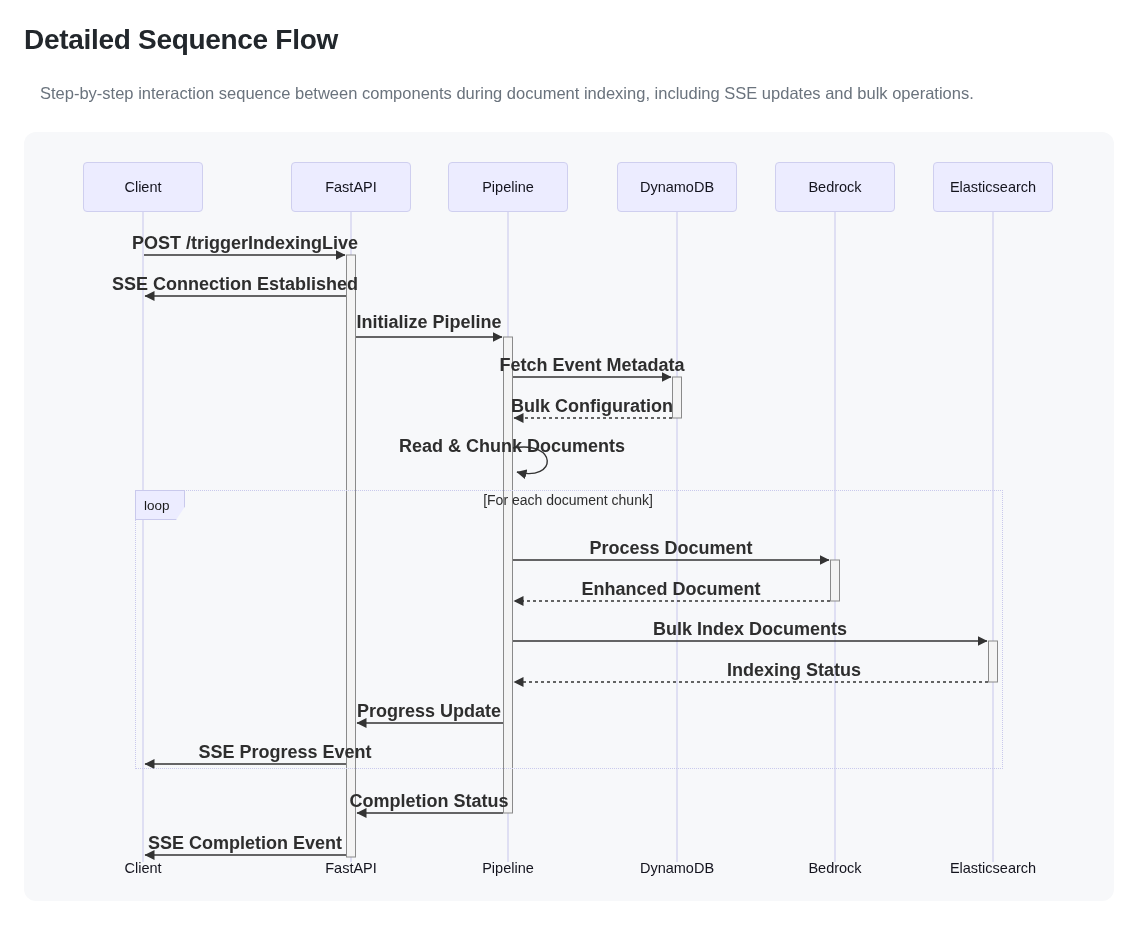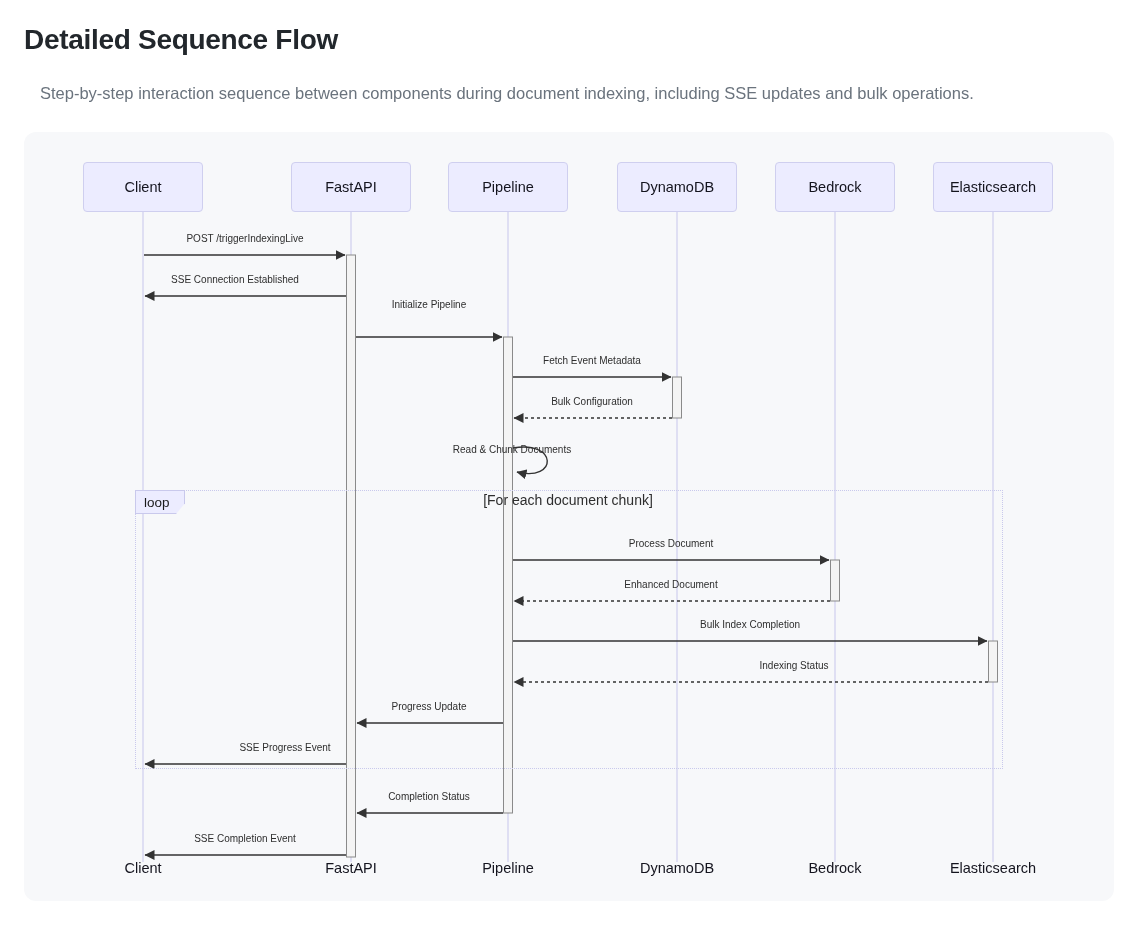--- a/index.html
+++ b/index.html
@@ -6,25 +6,25 @@
     font-family:"Liberation Sans", sans-serif;color:#24292e;}
   .page-header{position:absolute;left:24px;top:0;}
   .page-title{font-size:28px;font-weight:800;color:#22272c;margin:24px 0 0 0;letter-spacing:-0.3px;}
   .page-subtitle{font-size:16.5px;color:#6a737d;margin:28px 0 0 16px;font-weight:400;}
   .canvas{position:absolute;left:24px;top:132px;width:1090px;height:769px;
     background:#f7f8fa;border-radius:12px;overflow:hidden;}
   .layer{position:absolute;left:0;top:0;}
   .actor-box{position:absolute;width:120px;height:50px;background:#ececff;
     border:1px solid #cfcfef;border-radius:4px;display:flex;align-items:center;justify-content:center;
     font-size:14.5px;color:#14141e;box-sizing:border-box;}
-  .msg{position:absolute;transform:translateX(-50%);font-size:10px;color:#2e2e2e;white-space:nowrap;}
+  .msg{position:absolute;transform:translateX(-50%);font-size:18px;color:#2e2e2e;white-space:nowrap;font-weight:bold;}
   .bottom-label{position:absolute;transform:translateX(-50%);font-size:14.5px;color:#14141e;white-space:nowrap;}
   .loop-frame{position:absolute;left:111px;top:358px;width:868px;height:279px;
     border:1.5px dotted #c9c9ec;box-sizing:border-box;}
-  .loop-tag{position:absolute;left:111px;top:358px;width:50px;height:24px;background:#ececff;
+  .loop-tag{position:absolute;left:111px;top:358px;width:50px;height:30px;background:#ececff;
     border:1px solid #c9c9ec;box-sizing:border-box;font-size:13.5px;color:#1a1a1a;
     display:flex;align-items:center;padding-left:8px;
     clip-path:polygon(0 0,100% 0,100% 55%,82% 100%,0 100%);}
   .loop-cond{position:absolute;transform:translateX(-50%);font-size:14px;color:#2e2e2e;white-space:nowrap;}
 </style>
 </head>
 <body>
 
 <div class="page-header">
   <h1 class="page-title">Detailed Sequence Flow</h1>
@@ -81,27 +81,27 @@
 
   <div class="actor-box" style="left:59px;top:30px;">Client</div>
   <div class="actor-box" style="left:267px;top:30px;">FastAPI</div>
   <div class="actor-box" style="left:424px;top:30px;">Pipeline</div>
   <div class="actor-box" style="left:593px;top:30px;">DynamoDB</div>
   <div class="actor-box" style="left:751px;top:30px;">Bedrock</div>
   <div class="actor-box" style="left:909px;top:30px;">Elasticsearch</div>
 
   <div class="msg" style="left:221px;top:101px;">POST /triggerIndexingLive</div>
   <div class="msg" style="left:211px;top:142px;">SSE Connection Established</div>
-  <div class="msg" style="left:405px;top:167px;">Initialize Pipeline</div>
+  <div class="msg" style="left:405px;top:180px;">Initialize Pipeline</div>
   <div class="msg" style="left:568px;top:223px;">Fetch Event Metadata</div>
   <div class="msg" style="left:568px;top:264px;">Bulk Configuration</div>
-  <div class="msg" style="left:488px;top:312px;">Read &amp; Chunk Documents</div>
+  <div class="msg" style="left:488px;top:304px;">Read &amp; Chunk Documents</div>
   <div class="msg" style="left:647px;top:406px;">Process Document</div>
   <div class="msg" style="left:647px;top:447px;">Enhanced Document</div>
-  <div class="msg" style="left:726px;top:487px;">Bulk Index Completion</div>
+  <div class="msg" style="left:726px;top:487px;">Bulk Index Documents</div>
   <div class="msg" style="left:726px;top:528px;margin-left:44px;">Indexing Status</div>
   <div class="msg" style="left:405px;top:569px;">Progress Update</div>
   <div class="msg" style="left:221px;top:610px;margin-left:40px;">SSE Progress Event</div>
   <div class="msg" style="left:405px;top:659px;">Completion Status</div>
   <div class="msg" style="left:221px;top:701px;">SSE Completion Event</div>
 
   <div class="bottom-label" style="left:119px;top:728px;">Client</div>
   <div class="bottom-label" style="left:327px;top:728px;">FastAPI</div>
   <div class="bottom-label" style="left:484px;top:728px;">Pipeline</div>
   <div class="bottom-label" style="left:653px;top:728px;">DynamoDB</div>

